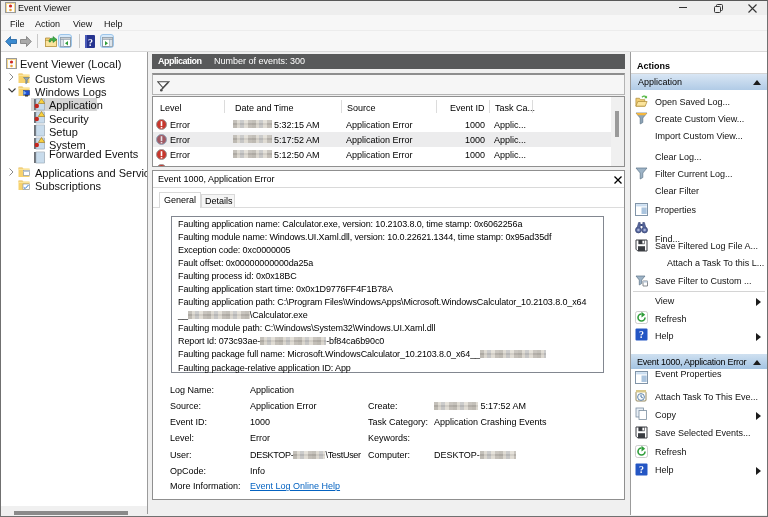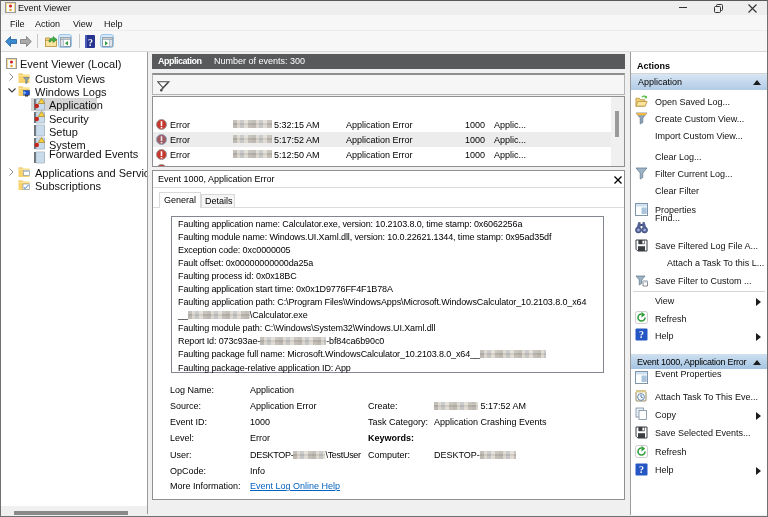--- a/index.html
+++ b/index.html
@@ -216,20 +216,32 @@
     <span style="position:absolute;left:62px;top:2px;">Number of events: 300</span>
   </div>
 <div id="filterbar">
   <svg class="abs" style="left:4px;top:6px;" width="13" height="11" viewBox="0 0 13 11">
     <path d="M0.8 0.8 L12 0.8 L6 6.8 Z" fill="#fdfdfd" stroke="#4a4a4a" stroke-width="1.1"></path>
     <path d="M11 1.5 L4.8 8.3" stroke="#4a4a4a" stroke-width="1.4" fill="none"></path>
     <circle cx="4.3" cy="9.3" r="1.3" fill="#4a4a4a"></circle>
   </svg>
 </div>
 <div id="list">
+  <div class="abs" style="left:0;top:0;width:458px;height:20px;background:#fff;">
+    <div class="hsep" style="left:71px;"></div>
+    <div class="hsep" style="left:188px;"></div>
+    <div class="hsep" style="left:283px;"></div>
+    <div class="hsep" style="left:336px;"></div>
+    <div class="hsep" style="left:379px;"></div>
+    <span class="cell" style="left:7px;top:6px;">Level</span>
+    <span class="cell" style="left:82px;top:6px;">Date and Time</span>
+    <span class="cell" style="left:194px;top:6px;">Source</span>
+    <span class="cell" style="left:297px;top:6px;">Event ID</span>
+    <span class="cell" style="left:342px;top:6px;">Task Ca...</span>
+  </div>
   <div class="lrow" style="top:20px;">
     <svg class="abs" style="left:3px;top:2px;" width="11" height="11" viewBox="0 0 11 11">
         <circle cx="5.5" cy="5.5" r="5" fill="#c8372d" stroke="#9c9c9c" stroke-width="1"></circle>
         <rect x="4.7" y="2.2" width="1.6" height="4.8" fill="#fff"></rect>
         <rect x="4.7" y="7.9" width="1.6" height="1.5" fill="#fff"></rect>
       </svg>
     <span class="cell" style="left:17px;top:3px;">Error</span>
     <span class="px" style="position:absolute;left:80px;top:3px;width:39px;"></span>
     <span class="cell" style="left:121px;top:3px;">5:32:15 AM</span>
     <span class="cell" style="left:193px;top:3px;">Application Error</span>
@@ -310,21 +322,21 @@
   <span class="gl" style="left:17px;top:230px;">Source:</span>
     <span class="gv" style="left:97px;top:230px;">Application Error</span>
   <span class="gl" style="left:215px;top:230px;">Create:</span>
     <span class="gv" style="left:281px;top:230px;"><span class="px" style="width:44px;"></span> 5:17:52 AM</span>
   <span class="gl" style="left:17px;top:246px;">Event ID:</span>
     <span class="gv" style="left:97px;top:246px;">1000</span>
   <span class="gl" style="left:215px;top:246px;">Task Category:</span>
     <span class="gv" style="left:281px;top:246px;">Application Crashing Events</span>
   <span class="gl" style="left:17px;top:262px;">Level:</span>
     <span class="gv" style="left:97px;top:262px;">Error</span>
-  <span class="gl" style="left:215px;top:262px;font-weight:bold;">Keywords:</span>
+  <span class="gl" style="left:215px;top:262px;">Keywords:</span>
   <span class="gl" style="left:17px;top:279px;">User:</span>
     <span class="gv" style="left:97px;top:279px;letter-spacing:-0.3px;">DESKTOP-<span class="px" style="width:32px;"></span>\TestUser</span>
   <span class="gl" style="left:215px;top:279px;">Computer:</span>
     <span class="gv" style="left:281px;top:279px;">DESKTOP-<span class="px" style="width:36px;"></span></span>
   <span class="gl" style="left:17px;top:295px;">OpCode:</span>
     <span class="gv" style="left:97px;top:295px;">Info</span>
   <span class="gl" style="left:17px;top:310px;">More Information:</span>
     <span class="gv" style="left:97px;top:310px;color:#0563c1;text-decoration:underline;">Event Log Online Help</span>
 </div>
 <div id="rpanel">
@@ -363,21 +375,21 @@
   </svg>
   <span class="ritem" style="top:153px;">Properties</span>
   <svg class="ricon" style="top:169px;" viewBox="0 0 13 13" width="13" height="13">
     <circle cx="3.4" cy="9" r="2.9" fill="#5a6aa0" stroke="#303f6e" stroke-width="0.7"></circle>
     <circle cx="9.6" cy="9" r="2.9" fill="#5a6aa0" stroke="#303f6e" stroke-width="0.7"></circle>
     <circle cx="3.4" cy="9" r="1.2" fill="#aab4d8"></circle>
     <circle cx="9.6" cy="9" r="1.2" fill="#aab4d8"></circle>
     <path d="M2.2 6.5 L3.6 1.5 L5.2 1.5 L5.2 6 M10.8 6.5 L9.4 1.5 L7.8 1.5 L7.8 6" fill="#5a6aa0" stroke="#303f6e" stroke-width="0.6"></path>
     <rect x="5.2" y="3" width="2.6" height="2" fill="#3c4c80"></rect>
   </svg>
-  <span class="ritem" style="top:161px;">Find...</span>
+  <span class="ritem" style="top:182px;">Find...</span>
   <svg class="ricon" style="top:187px;" viewBox="0 0 13 13" width="13" height="13">
     <path d="M1 1 L12 1 L12 12 L2.8 12 L1 10.2 Z" fill="#fff" stroke="#3a3d42" stroke-width="1"></path>
     <rect x="3.4" y="1" width="6.2" height="4.2" fill="#3a3d42"></rect>
     <rect x="7.4" y="1.7" width="1.6" height="2.8" fill="#fff"></rect>
     <rect x="3" y="7.2" width="7" height="4.8" fill="#3a3d42"></rect>
   </svg>
   <span class="ritem" style="top:189px;">Save Filtered Log File A...</span>
   <span class="ritem" style="top:206px;margin-left:12px;">Attach a Task To this L...</span>
   <svg class="ricon" style="top:222px;" viewBox="0 0 13 13" width="13" height="13">
     <path d="M1 2 L10 2 L6.7 6 L6.7 9.5 L4.3 11 L4.3 6 Z" fill="#9db3c6" stroke="#5d7486" stroke-width="0.7"></path>

